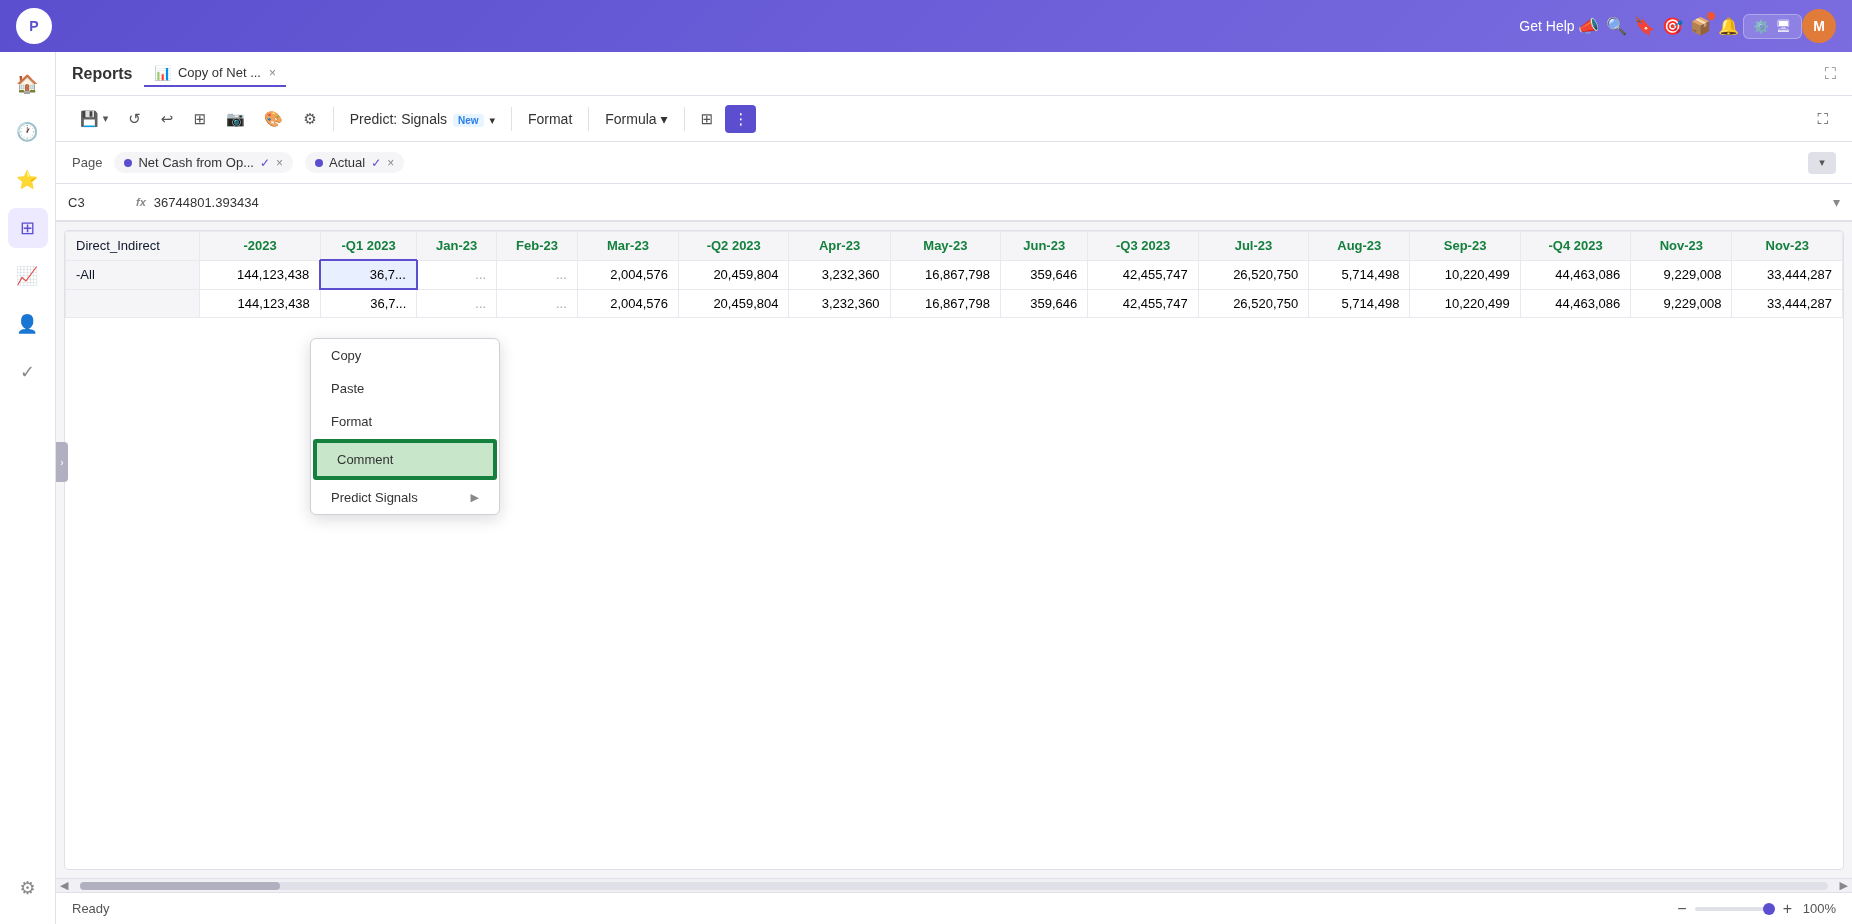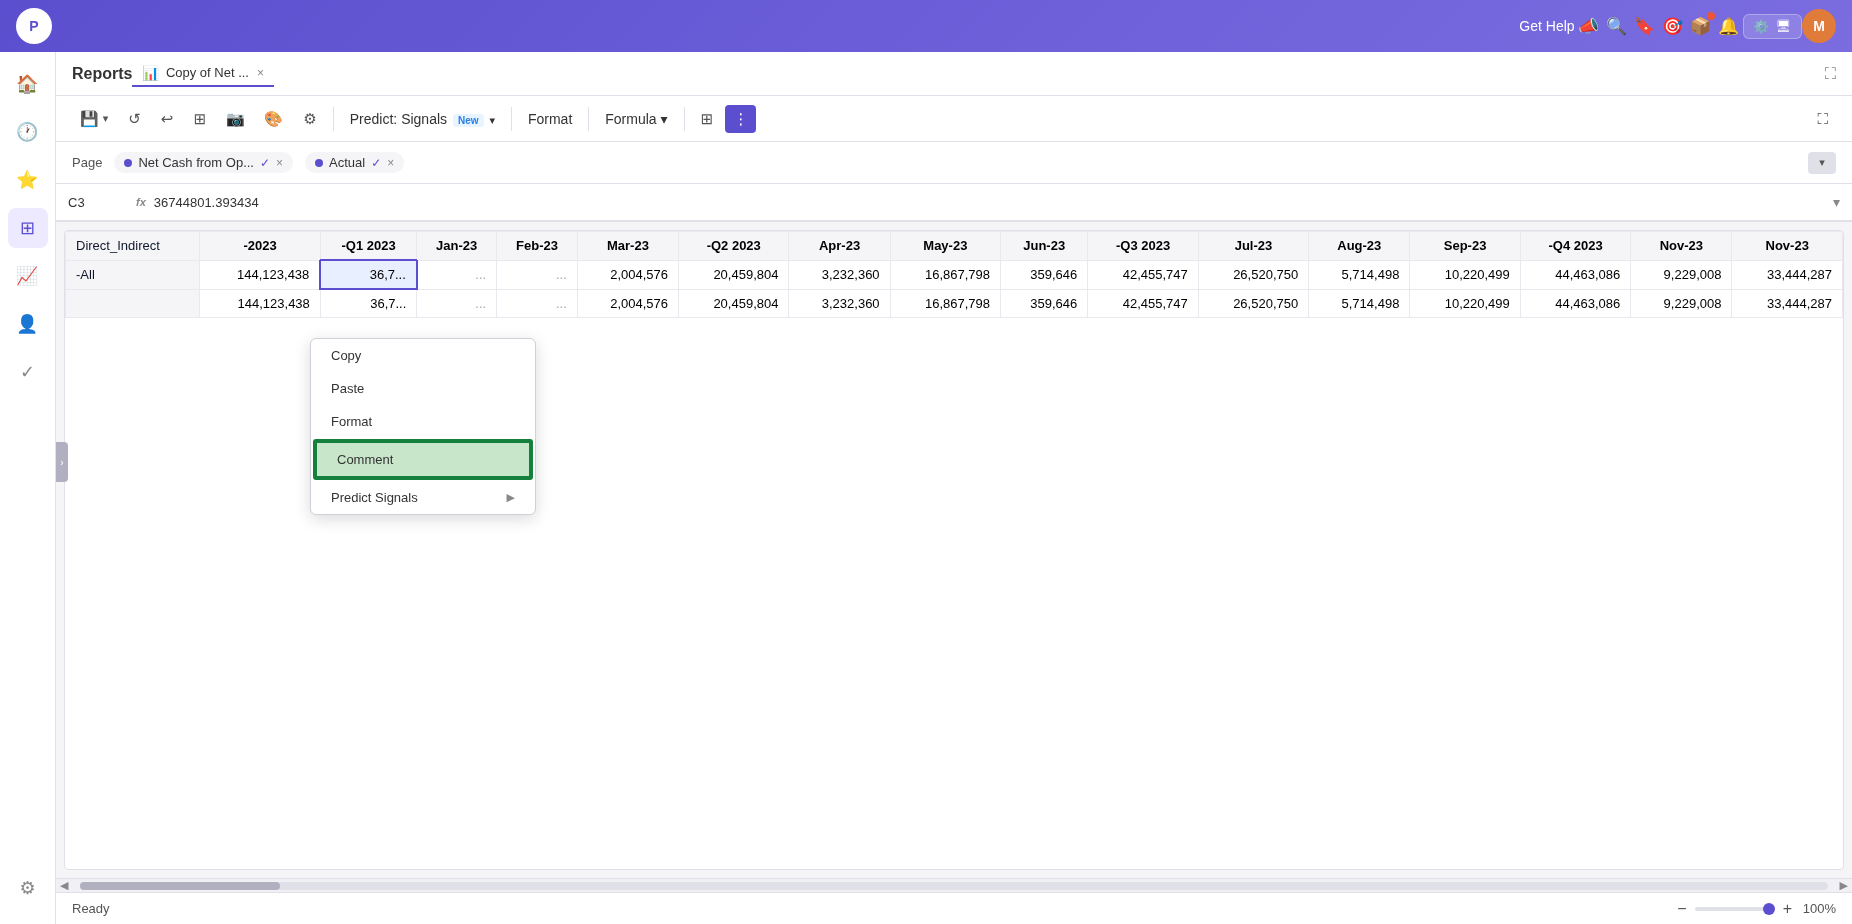--- a/index.html
+++ b/index.html
@@ -79,21 +79,21 @@
       right: 0; bottom: 0;
       background: #f5f5f8;
       display: flex; flex-direction: column;
     }
 
     
     .reports-header {
       background: white;
       padding: 8px 16px;
       border-bottom: 1px solid #e0e0e8;
-      display: flex; align-items: center; gap: 0;
+      display: flex; align-items: center; gap: 12px;
       height: 44px;
     }
     .reports-title {
       font-size: 16px; font-weight: 600; color: #333;
     }
     .tab-item {
       display: flex; align-items: center; gap: 6px;
       padding: 4px 10px;
       border-bottom: 2px solid #5b4fcf;
       font-size: 13px; color: #333; cursor: pointer;
@@ -185,21 +185,21 @@
       min-width: 100%;
     }
     .sheet-table th, .sheet-table td {
       border: 1px solid #e8e8ee;
       padding: 6px 10px;
       white-space: nowrap;
       text-align: right;
     }
     .sheet-table th {
       background: #f5f5f8;
-      color: #000000;
+      color: #15803d;
       font-weight: 600;
       text-align: center;
       position: sticky; top: 0; z-index: 10;
     }
     .sheet-table .row-header {
       text-align: left;
       font-weight: 500;
       color: #0f172a;
       background: #f5f5f8;
       position: sticky; left: 0; z-index: 5;
@@ -254,21 +254,21 @@
     }
 
     
     .context-menu {
       position: absolute;
       top: 338px; left: 310px;
       background: white;
       border: 1px solid #d0d0d8;
       border-radius: 6px;
       box-shadow: 0 4px 16px rgba(0,0,0,0.15);
-      width: 226px;
+      width: 190px;
       z-index: 1000;
       overflow: hidden;
     }
     .context-menu-item {
       padding: 9px 20px;
       font-size: 13px; color: #333;
       cursor: pointer;
       display: flex; align-items: center; justify-content: space-between;
     }
     .context-menu-item.highlighted {

